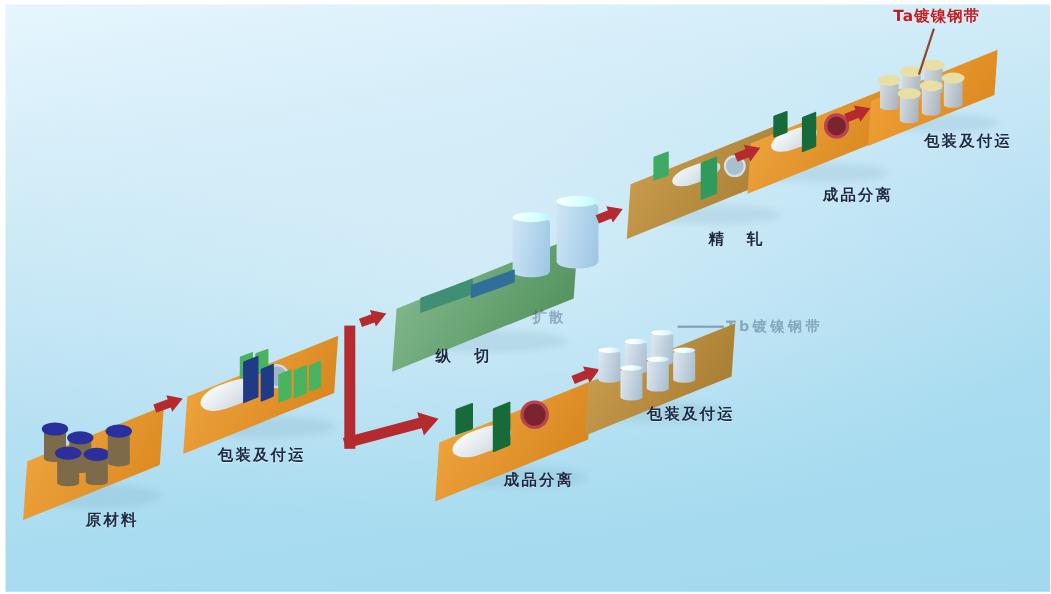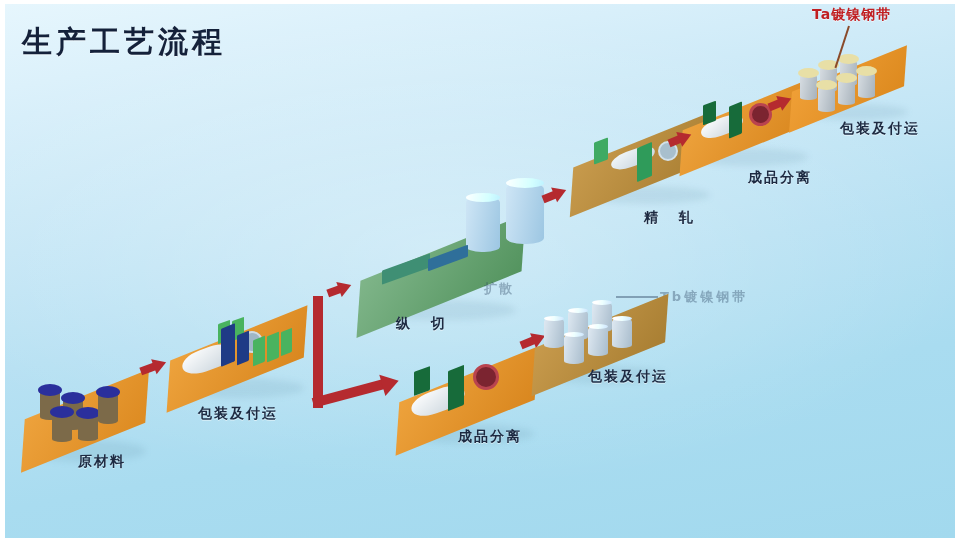--- a/index.html
+++ b/index.html
@@ -199,40 +199,39 @@
   }
 </style>
 </head>
 <body>
 
 <div id="stage">
 
   <div class="bg"></div>
   <div class="bg-vign"></div>
 
-  <div class="headline">生产工艺流程</div>
 
   <div>
     <div class="shadow" style="left:26px; top:440px; width:120px; height:22px;"></div>
     <div class="plat" style="left:18px; top:378px; width:134px; height:86px;">
       <div class="side" style="background:#a86a18;"></div>
       <div class="top" style="background:linear-gradient(120deg,#eda23c,#dd8b22);"></div>
     </div>
 
     <div class="cyl" style="left:40px; top:390px; width:20px; height:30px; background:#7c6a49;"></div>
     <div class="wheel" style="left:38px; top:384px; width:24px; height:12px; background:#2a2f9c;"></div>
     <div class="cyl" style="left:63px; top:398px; width:20px; height:32px; background:#7c6a49;"></div>
     <div class="wheel" style="left:61px; top:392px; width:24px; height:12px; background:#2a2f9c;"></div>
     <div class="cyl" style="left:52px; top:412px; width:20px; height:30px; background:#7c6a49;"></div>
     <div class="wheel" style="left:50px; top:406px; width:24px; height:12px; background:#2a2f9c;"></div>
     <div class="cyl" style="left:78px; top:413px; width:20px; height:28px; background:#7c6a49;"></div>
     <div class="wheel" style="left:76px; top:407px; width:24px; height:12px; background:#2a2f9c;"></div>
     <div class="cyl" style="left:98px; top:392px; width:20px; height:32px; background:#7c6a49;"></div>
     <div class="wheel" style="left:96px; top:386px; width:24px; height:12px; background:#2a2f9c;"></div>
-    <div class="lbl" style="left:78px; top:453px;text-align:right;">原材料</div>
+    <div class="lbl" style="left:78px; top:464px;text-align:right;">原材料</div>
   </div>
 
   <div class="arrow-grp" style="left:138px; top:364px; transform:rotate(-20deg);">
     <div class="arrow-tail" style="left:0; top:4px; width:16px;"></div>
     <div class="arrow-sm" style="left:14px; top:0;"></div>
   </div>
 
   <div>
     <div class="shadow" style="left:174px; top:378px; width:130px; height:20px;"></div>
     <div class="plat" style="left:163px; top:317px; width:148px; height:84px;">

